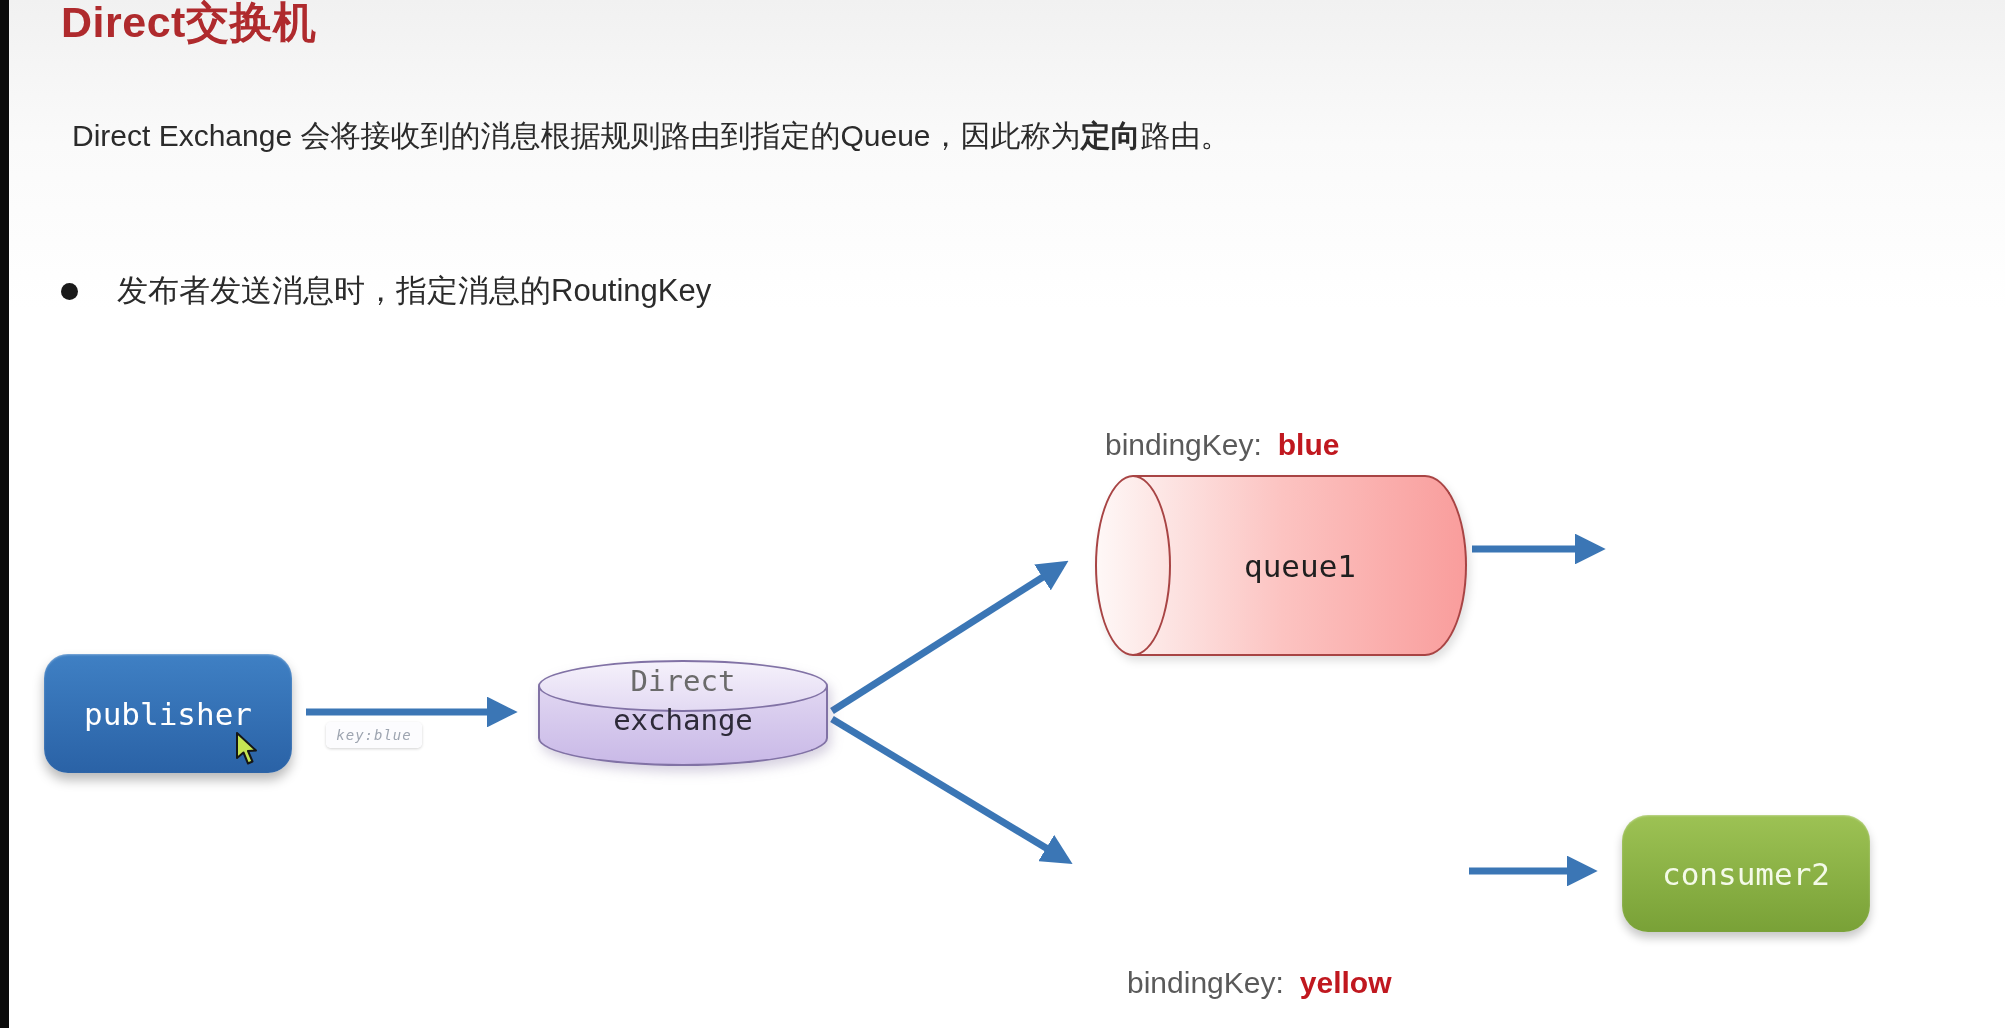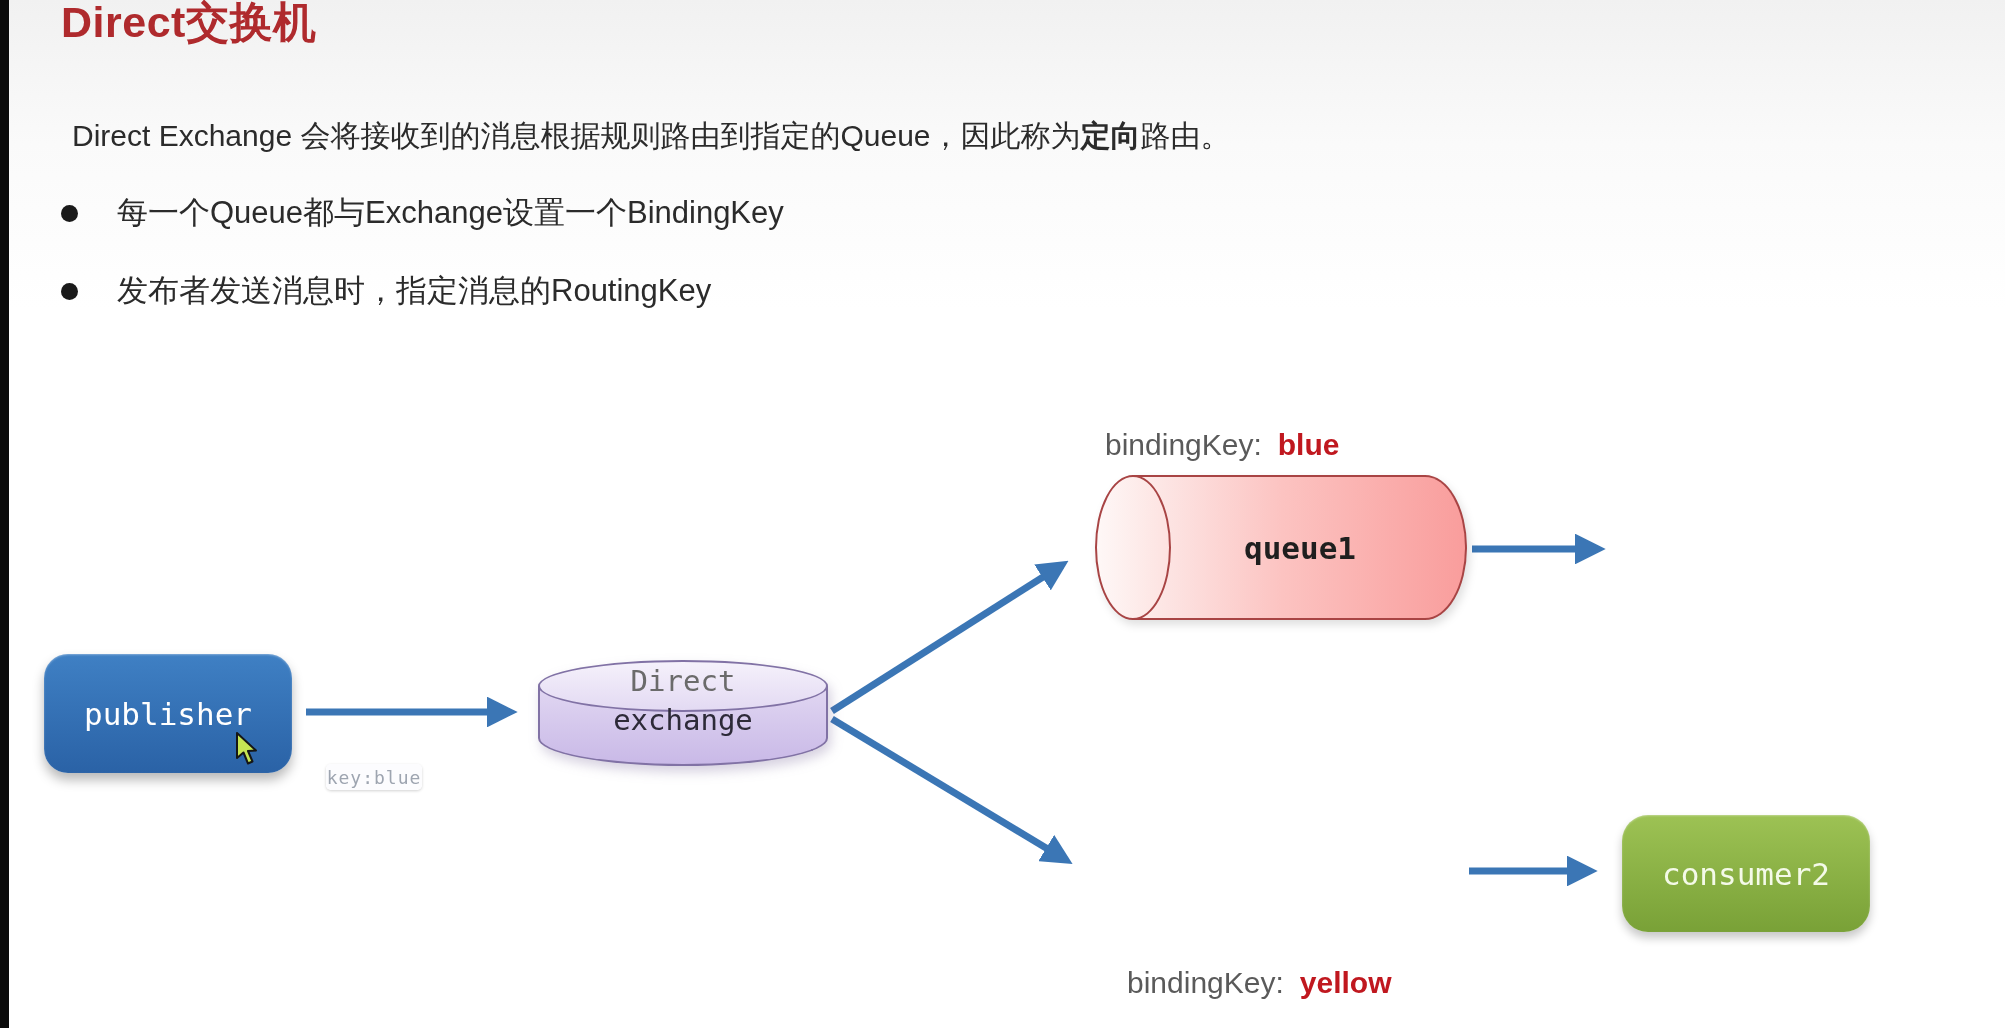--- a/index.html
+++ b/index.html
@@ -33,21 +33,21 @@
   }
   .consumer{
     position:absolute;width:248px;height:117px;border-radius:26px;
     background:linear-gradient(180deg,#9dc254,#79a137);
     box-shadow:0 6px 10px rgba(0,0,0,0.22), inset 0 1px 2px rgba(255,255,255,0.35);
     display:flex;align-items:center;justify-content:center;
     color:#f4fae8;font-size:31px;
   }
   .c1{left:1632px;top:488px;} .c2{left:1622px;top:815px;}
 
-  .queue{position:absolute;width:372px;height:145px;filter:drop-shadow(3px 5px 4px rgba(0,0,0,0.12));font-weight:bold;}
+  .queue{position:absolute;width:372px;height:181px;filter:drop-shadow(3px 5px 4px rgba(0,0,0,0.12));}
   .q1{left:1095px;top:475px;} .q2{left:1095px;top:800px;}
   .queue .qbody{
     position:absolute;left:38px;top:0;right:0;bottom:0;
     background:linear-gradient(90deg,#fdeeed 0%,#fcc3c1 45%,#f99d9c 100%);
     border:2px solid #a84444;border-left:none;
     border-radius:0 42px 42px 0 / 0 50% 50% 0;box-sizing:border-box;
   }
   .queue .qcap{
     position:absolute;left:0;top:0;width:76px;height:100%;border-radius:50%;
     background:linear-gradient(90deg,#fef8f7,#fde2e0);
@@ -81,44 +81,41 @@
   }
 
   .binding{
     position:absolute;font-family:Liberation Sans, sans-serif;
     font-size:30px;color:#5a5a5a;white-space:nowrap;
   }
   .bk1{left:1105px;top:428px;} .bk2{left:1127px;top:966px;}
   .binding .key{color:#c0181f;font-weight:700;margin-left:16px;}
 
   .tooltip{
-    position:absolute;left:326px;top:764px;width:96px;height:26px;border-radius:5px;
+    position:absolute;left:326px;top:722px;width:96px;height:26px;border-radius:5px;
     background:rgba(252,252,254,0.88);
     box-shadow:0 1px 3px rgba(0,0,0,0.18);
     display:flex;align-items:center;justify-content:center;
     font-family:"DejaVu Sans Mono","Liberation Mono",monospace;
-    font-size:18px;color:rgba(125,135,150,0.75);letter-spacing:1px;
+    font-size:14px;color:rgba(125,135,150,0.75);letter-spacing:1px;
     filter:blur(0.4px);
+    font-style:italic;
   }
   .cursor{position:absolute;left:235px;top:732px;pointer-events:none;}
 </style>
 </head>
 <body>
 
 <div class="stage">
   <div class="left-strip"></div>
 
   <h1 class="title">Direct交换机</h1>
 
   <p class="intro"><span>Direct Exchange 会将接收到的消息根据规则路由到指定的Queue，因此称为</span><b>定向</b><span>路由。</span></p>
 
-  <div class="bullet b1">
-    <span class="dot"></span>
-    <span>每一个Queue都与Exchange设置一个BindingKey</span>
-  </div>
   <div class="bullet b2">
     <span class="dot"></span>
     <span>发布者发送消息时，指定消息的RoutingKey</span>
   </div>
 
   <svg class="arrows" viewBox="0 0 2005 1028">
     <defs>
       <marker id="ah" viewBox="0 0 10 10" refX="7.5" refY="5" markerWidth="4.4" markerHeight="4.4" orient="auto-start-reverse">
         <path d="M0,0 L10,5 L0,10 z" fill="#3b76b5"></path>
       </marker>

